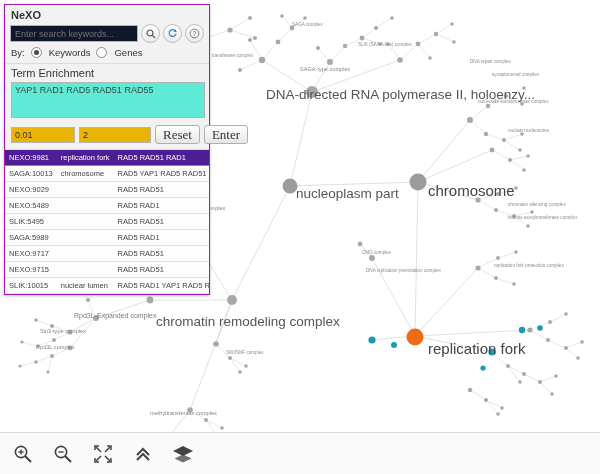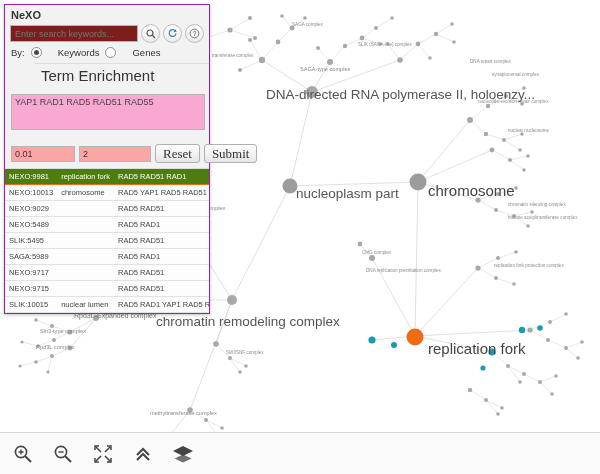--- a/index.html
+++ b/index.html
@@ -75,21 +75,21 @@
     align-items: center;
     padding: 0 5px 4px 5px;
     gap: 3px;
   }
   #search-input {
     flex: 1;
     height: 17px;
     font-size: 9px;
     color: #999;
     border: 1px solid #b5b5b5;
-    background: #7f1d1d;
+    background: #0f172a;
     padding: 0 4px;
     box-sizing: border-box;
     font-family: "Liberation Sans", sans-serif;
   }
   .round-btn {
     width: 17px;
     height: 17px;
     border-radius: 50%;
     border: 1px solid #bcbcbc;
     background: linear-gradient(#ffffff, #ebebeb);
@@ -104,68 +104,67 @@
     display: flex;
     align-items: flex-start;
     gap: 6px;
     padding: 0 6px 5px 6px;
     font-size: 9.5px;
     color: #333;
   }
   .radio-wrap {
     display: flex;
     align-items: center;
-    gap: 16px;
+    gap: 7px;
   }
   .radio {
     width: 9px; height: 9px;
     border-radius: 50%;
     border: 1px solid #8d8d8d;
     background: #fff;
     display: inline-block;
     position: relative;
   }
   .radio.checked::after {
     content: "";
     position: absolute;
     left: 2px; top: 2px;
     width: 5px; height: 5px;
     border-radius: 50%;
     background: #4a4a4a;
   }
   .section-label {
-    font-size: 15px;
+    font-size: 11px;
     color: #333;
     padding: 3px 6px 3px 6px;
     border-top: 1px solid #dcdcdc;
-    margin-left: 30px;
   }
   #term-textarea {
-    margin: 7px 6px;
+    margin: 0 6px;
     width: 194px;
     height: 36px;
     border: 1px solid #b5b5b5;
-    background: #f9a8d4;
+    background: #5eead4;
     font-size: 9px;
     color: #444;
     padding: 2px 3px;
     box-sizing: border-box;
     resize: none;
     font-family: "Liberation Sans", sans-serif;
   }
   .params-row {
     display: flex;
     align-items: center;
     gap: 4px;
     padding: 5px 6px 5px 6px;
   }
   .param-input {
     height: 16px;
     border: 1px solid #b5b5b5;
-    background: #fca5a5;
+    background: #eab308;
     font-size: 9px;
     color: #333;
     padding: 0 3px;
     box-sizing: border-box;
     font-family: "Liberation Sans", sans-serif;
   }
   #pvalue-input { width: 64px; }
   #count-input { width: 72px; }
   .sq-btn {
     height: 17px;
@@ -188,21 +187,21 @@
     color: #444;
     background: rgba(255,255,255,0.82);
   }
   #results-table td {
     padding: 3px 4px;
     border-bottom: 1px solid #e2e2e2;
     white-space: nowrap;
     overflow: hidden;
   }
   #results-table tr.selected td {
-    background: #4d7c0f;
+    background: #4c1d95;
     color: #ffffff;
     border-bottom: 1px solid #ec6a1a;
   }
   #results-table td.c0 { width: 46px; }
   #results-table td.c1 { width: 52px; }
   #results-table td.c2 { width: 70px; margin-left: 33px; }
   .table-wrap {
     max-height: 145px;
     overflow: hidden;
     border-top: 1px solid #dcdcdc;
@@ -472,33 +471,33 @@
     </span>
   </div>
 
   <div class="section-label">Term Enrichment</div>
   <textarea id="term-textarea" style="">YAP1 RAD1 RAD5 RAD51 RAD55</textarea>
 
   <div class="params-row">
     <input class="param-input" id="pvalue-input" type="text" value="0.01" style="">
     <input class="param-input" id="count-input" type="text" value="2" style="">
     <div class="sq-btn">Reset</div>
-    <div class="sq-btn">Submit</div>
+    <div class="sq-btn">Enter</div>
   </div>
 
   <div class="table-wrap">
     <table id="results-table">
       <tbody>
           <tr class="selected">
             <td class="c0">NEXO:9981</td>
             <td class="c1">replication fork</td>
             <td class="c2">RAD5 RAD51 RAD1</td>
           </tr>
           <tr>
-            <td class="c0">NEXO:10013</td>
+            <td class="c0">SAGA:10013</td>
             <td class="c1">chromosome</td>
             <td class="c2">RAD5 YAP1 RAD5 RAD51 RAD1</td>
           </tr>
           <tr>
             <td class="c0">NEXO:9029</td>
             <td class="c1"></td>
             <td class="c2">RAD5 RAD51</td>
           </tr>
           <tr>
             <td class="c0">NEXO:5489</td>

